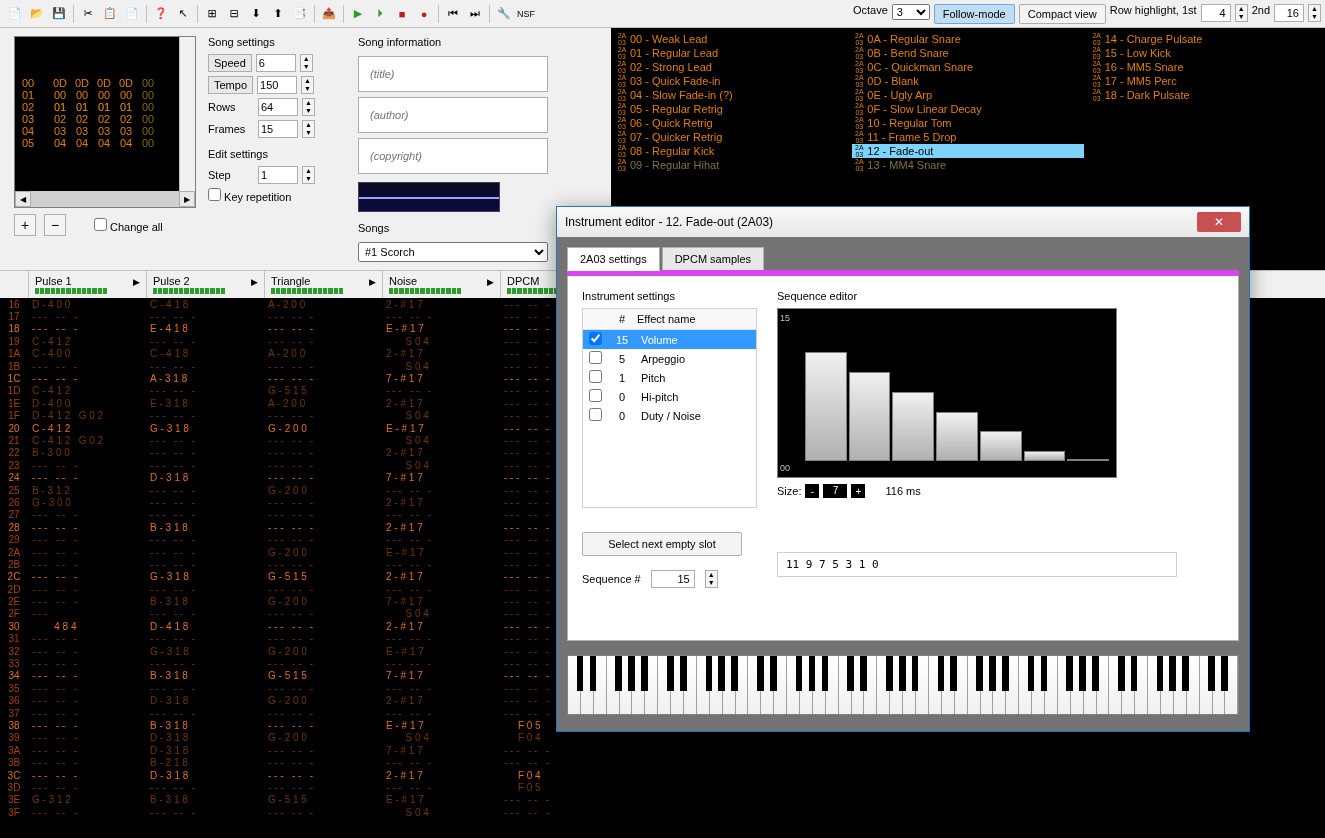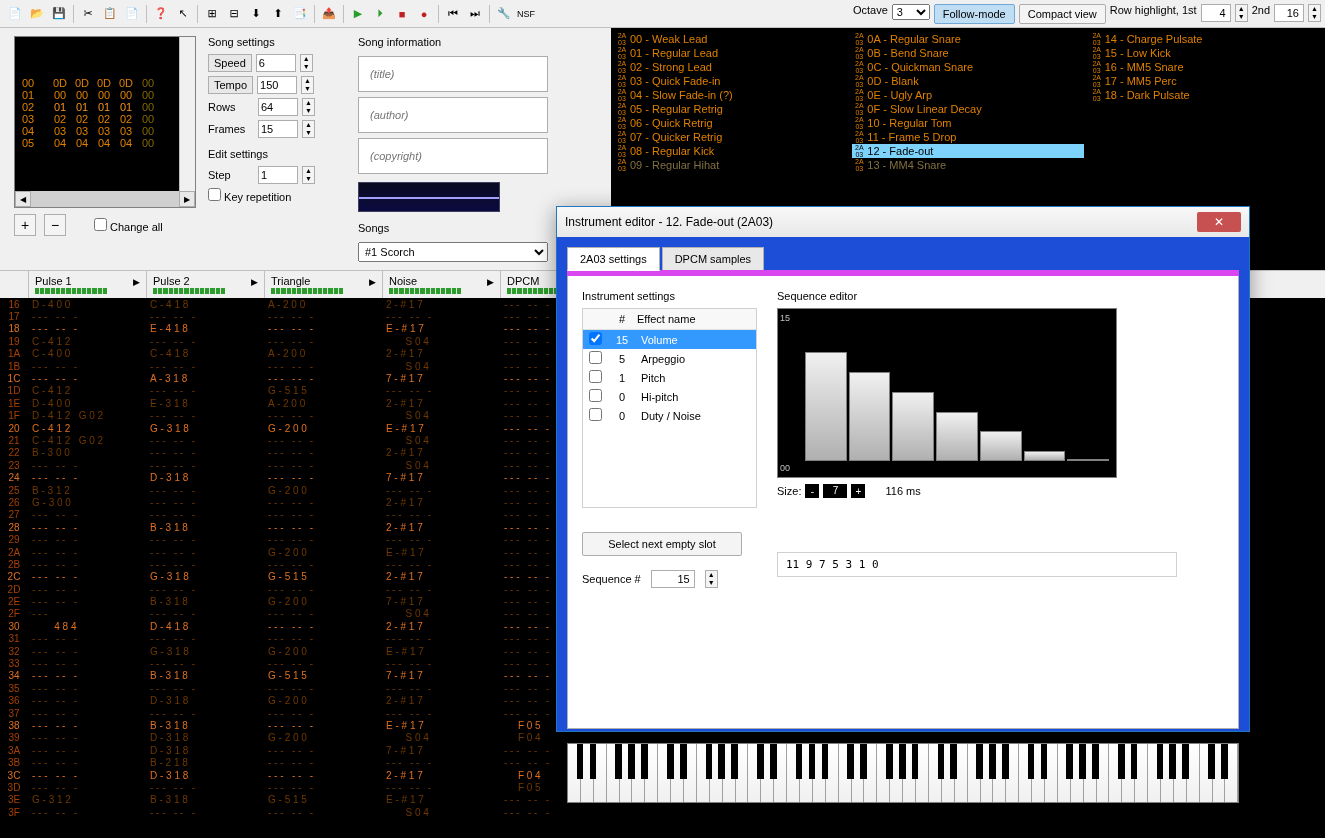--- a/index.html
+++ b/index.html
@@ -65,28 +65,28 @@
 
 .pattern-area { background: #000; font: 10px 'Courier New', monospace; position: relative; height: 522px; overflow: hidden; }
 .pat-row { display: flex; height: 12.4px; align-items: center; }
 .pat-row .rn { width: 28px; text-align: center; color: #a84000; }
 .pat-row .cell { width: 118px; padding-left: 4px; color: #703800; display: flex; gap: 6px; white-space: pre; }
 .pat-row.hr .rn { color: #e07020; }
 .pat-row.hr .cell { color: #e07020; }
 .pat-row.edge .rn, .pat-row.edge .cell { color: #806830; }
 
 
-.dialog { position: absolute; left: 556px; top: 206px; width: 694px; height: 526px; background: #1d4ed8; border: 1px solid #2077c0; box-shadow: 0 4px 20px rgba(0,0,0,.4); }
+.dialog { position: absolute; left: 556px; top: 206px; width: 694px; height: 526px; background: #737373; border: 1px solid #2077c0; box-shadow: 0 4px 20px rgba(0,0,0,.4); }
 .dlg-title { height: 30px; background: linear-gradient(#f8f8f8, #e8e8e8); display: flex; align-items: center; padding: 0 8px; font-size: 12px; }
 .dlg-close { margin-left: auto; width: 44px; height: 20px; background: #c75050; color: #fff; display: flex; align-items: center; justify-content: center; border-radius: 2px; cursor: pointer; font-size: 12px; }
 .dlg-body { padding: 10px; }
 .tabs { display: flex; border-bottom: 6px solid #d946ef; }
 .tab { padding: 5px 12px; border: 1px solid #b0b0b0; border-bottom: none; background: #e8e8e8; margin-right: 2px; font-size: 11px; cursor: pointer; }
 .tab.active { background: #fff; border-bottom: 1px solid #fff; margin-bottom: -1px; }
-.tab-content { background: #fff; border: 1px solid #b0b0b0; border-top: none; padding: 14px; height: 453px; display: flex; gap: 20px; }
+.tab-content { background: #fff; border: 1px solid #b0b0b0; border-top: none; padding: 14px; height: 365px; display: flex; gap: 20px; }
 
 .instr-settings { width: 175px; }
 .instr-settings h5 { font-size: 11px; font-weight: normal; margin-bottom: 6px; }
 .instr-table { border: 1px solid #d0d0d0; height: 200px; font-size: 11px; }
 .instr-table .th { display: flex; background: #f8f8f8; border-bottom: 1px solid #e0e0e0; padding: 4px 0; }
 .instr-table .th div:nth-child(1) { width: 24px; }
 .instr-table .th div:nth-child(2) { width: 30px; text-align: center; }
 .instr-table .th div:nth-child(3) { flex: 1; }
 .instr-table .tr { display: flex; padding: 2px 0; align-items: center; cursor: pointer; }
 .instr-table .tr.sel { background: #3399ff; color: #fff; }

